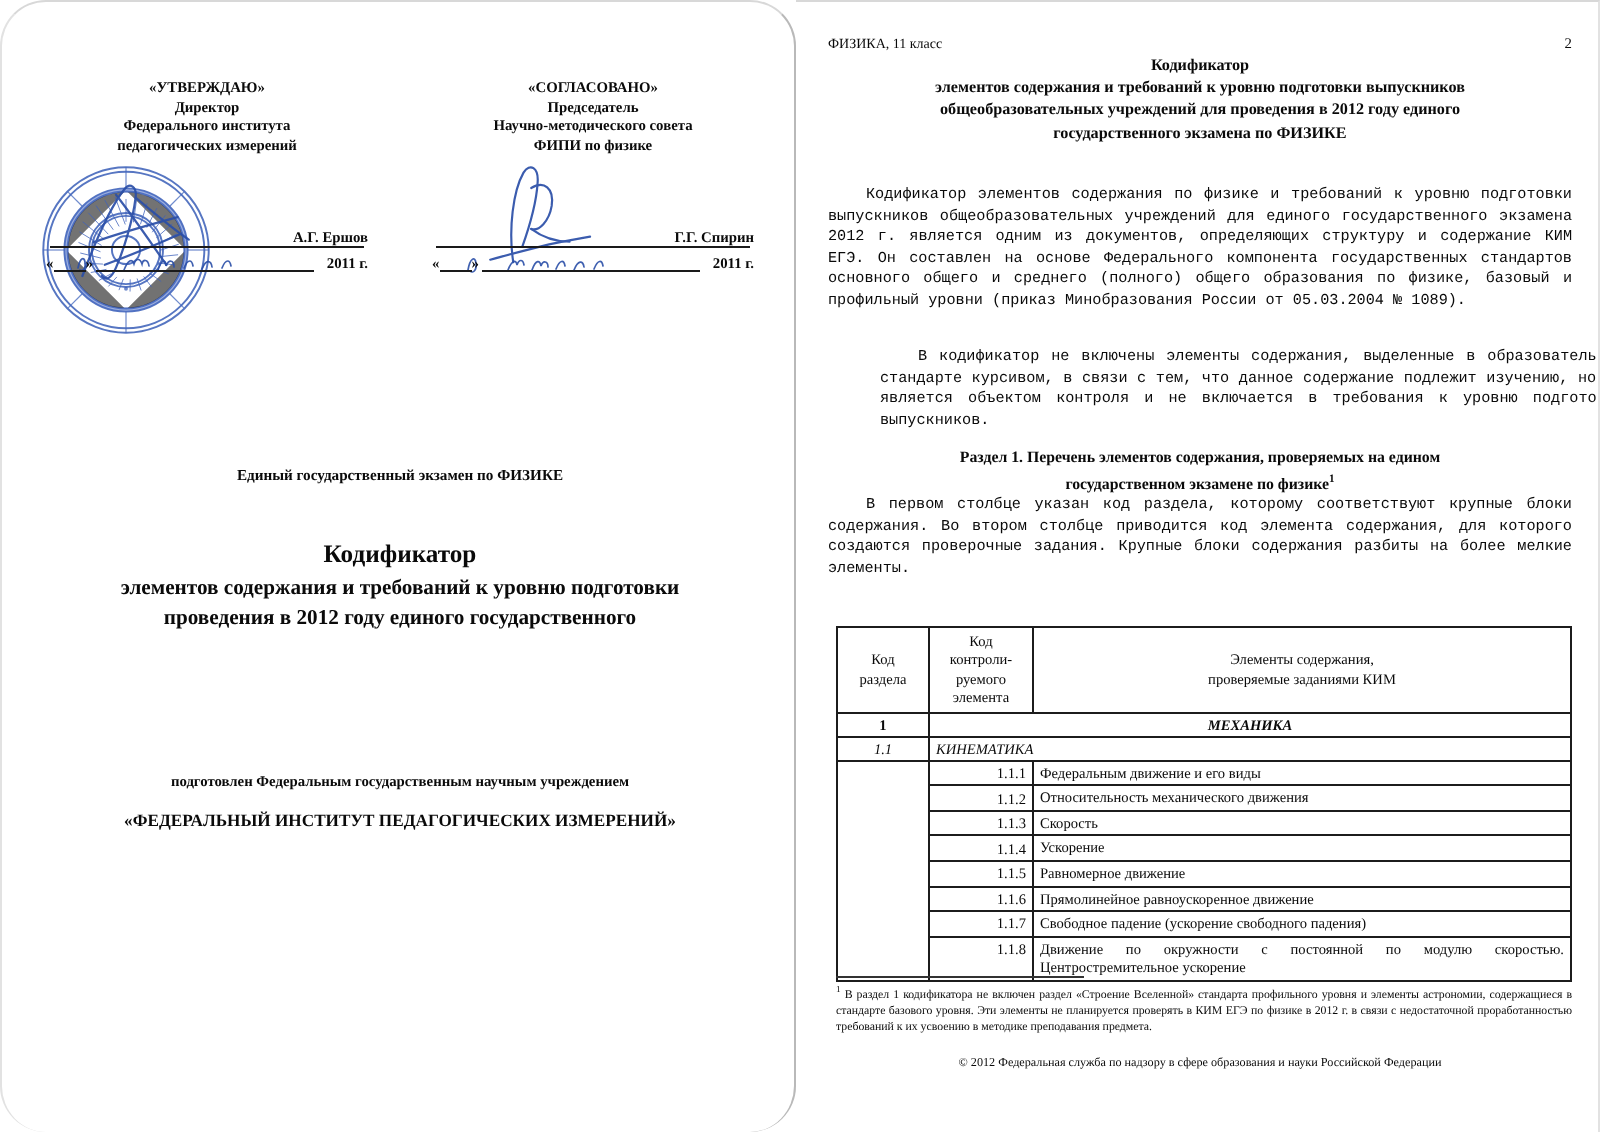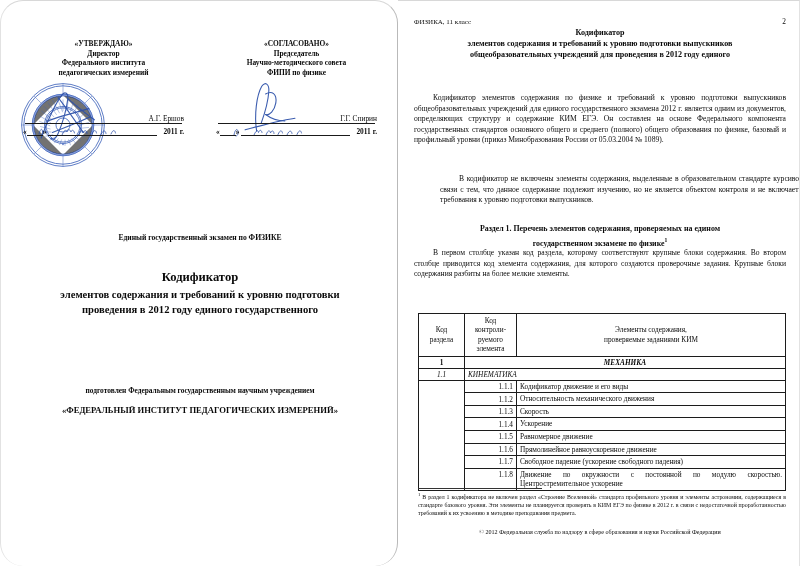--- a/index.html
+++ b/index.html
@@ -70,21 +70,21 @@
     left: 4px;
     right: 4px;
     top: 18px;
     border-bottom: 1px solid #1a1a1a;
   }
   .sign-name {
     position: absolute;
     right: 2px;
     top: 9px;
     font-size: 7.4px;
-    font-weight: normal;
+    font-weight: bold;
     background: transparent;
     margin-left: 28px;
   }
   .sign-date {
     position: absolute;
     left: 2px;
     right: 2px;
     top: 21px;
     font-size: 7.4px;
     font-weight: bold;
@@ -205,20 +205,21 @@
     text-align: center;
     font-weight: bold;
     font-size: 8.1px;
     line-height: 11.2px;
   }
   .para {
     font-size: 7.6px;
     line-height: 10.6px;
     text-align: justify;
     text-indent: 19px;
+    font-family: Liberation Mono, monospace;
   }
   .p1 { top: 92px; }
   .p2 { top: 173px; margin-left: 26px; }
   .sect-title {
     top: 223px;
     text-align: center;
     font-weight: bold;
     font-size: 7.9px;
     line-height: 10.6px;
   }
@@ -461,20 +462,21 @@
 
     <div class="rp run-head" style="position:absolute;">
       <span>ФИЗИКА, 11 класс</span>
       <span class="pageno">2</span>
     </div>
 
     <div class="rp doc-title" style="position:absolute;">
       <div>Кодификатор</div>
       <div>элементов содержания и требований к уровню подготовки выпускников</div>
       <div>общеобразовательных учреждений для проведения в 2012 году единого</div>
+      <div>государственного экзамена по ФИЗИКЕ</div>
     </div>
 
     <div class="rp para p1" style="position:absolute;">Кодификатор элементов содержания по физике и требований к уровню подготовки выпускников общеобразовательных учреждений для единого государственного экзамена 2012 г. является одним из документов, определяющих структуру и содержание КИМ ЕГЭ. Он составлен на основе Федерального компонента государственных стандартов основного общего и среднего (полного) общего образования по физике, базовый и профильный уровни (приказ Минобразования России от 05.03.2004 № 1089).</div>
     <div class="rp para p2" style="position:absolute;">В кодификатор не включены элементы содержания, выделенные в образовательном стандарте курсивом, в связи с тем, что данное содержание подлежит изучению, но не является объектом контроля и не включается в требования к уровню подготовки выпускников.</div>
 
     <div class="rp sect-title" style="position:absolute;">
       <div>Раздел 1. Перечень элементов содержания, проверяемых на едином</div>
       <div><span>государственном экзамене по физике</span><sup>1</sup></div>
     </div>
 
@@ -504,21 +506,21 @@
           <td class="bnum">1</td>
           <td colspan="2">МЕХАНИКА</td>
         </tr>
         <tr class="row-sub">
           <td class="snum">1.1</td>
           <td colspan="2" class="sname">КИНЕМАТИКА</td>
         </tr>
         <tr>
           <td rowspan="8" class="empty-cell"></td>
           <td class="cell-c">1.1.1</td>
-          <td class="elem-text">Кодификатор движение и его виды</td>
+          <td class="elem-text">Федеральным движение и его виды</td>
         </tr>
         <tr>
           <td class="cell-c">1.1.2</td>
           <td class="elem-text">Относительность механического движения</td>
         </tr>
         <tr>
           <td class="cell-c">1.1.3</td>
           <td class="elem-text">Скорость</td>
         </tr>
         <tr>

